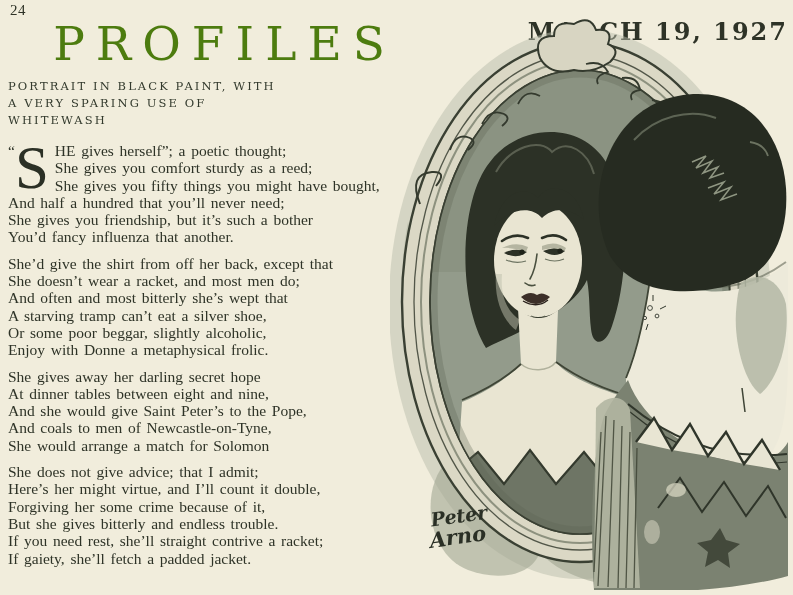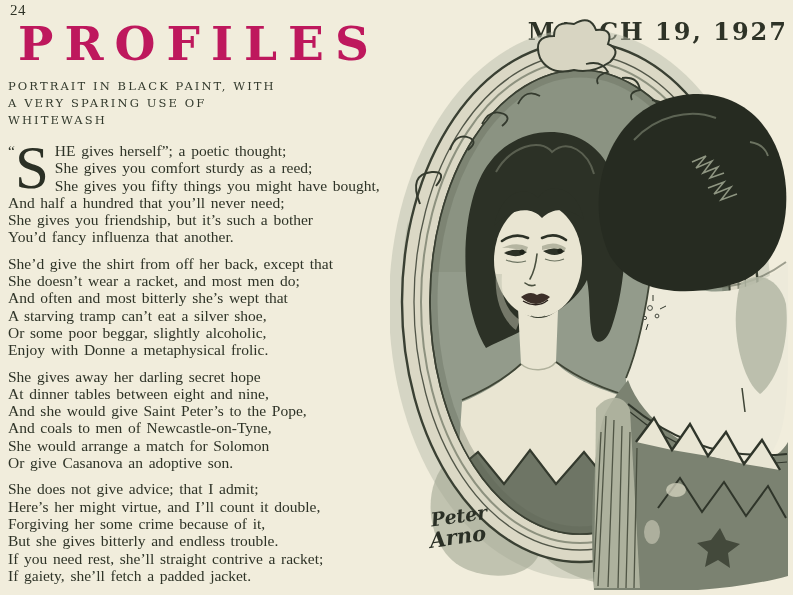--- a/index.html
+++ b/index.html
@@ -19,23 +19,24 @@
     position:absolute;right:5px;top:1px;
     font-family:"DejaVu Serif",serif;
     font-weight:bold;font-size:24px;letter-spacing:2px;
     white-space:nowrap;
     margin-top:16px;
   }
   .left-col{position:absolute;left:8px;top:0;width:388px;}
   .title{
     margin:20px 0 0 10px;
     font-family:"DejaVu Serif",serif;
-    font-weight:700;font-size:47px;line-height:48px;
+    font-weight:400;font-size:47px;line-height:48px;
     letter-spacing:.235em;white-space:nowrap;
-    color:#be185d;
+    color:#4d7c0f;
+    text-align:right;
   }
   .subtitle{
     margin-top:10px;width:366px;text-align:left;
     font-family:"DejaVu Serif",serif;
     font-size:11.5px;line-height:17px;letter-spacing:2.1px;
     color:#333a2d;
   }
   .poem{margin-top:13px;font-size:15.5px;line-height:17.3px;word-spacing:1.8px;}
   .stanza{margin:0 0 9px 0;}
   .pline{display:block;white-space:nowrap;}
@@ -85,21 +86,20 @@
         <span class="pline">A starving tramp can’t eat a silver shoe,</span>
         <span class="pline">Or some poor beggar, slightly alcoholic,</span>
         <span class="pline">Enjoy with Donne a metaphysical frolic.</span>
       </p>
       <p class="stanza">
         <span class="pline">She gives away her darling secret hope</span>
         <span class="pline">At dinner tables between eight and nine,</span>
         <span class="pline">And she would give Saint Peter’s to the Pope,</span>
         <span class="pline">And coals to men of Newcastle-on-Tyne,</span>
         <span class="pline">She would arrange a match for Solomon</span>
-        <span class="pline">Or give Casanova an adoptive son.</span>
       </p>
       <p class="stanza">
         <span class="pline">She does not give advice; that I admit;</span>
         <span class="pline">Here’s her might virtue, and I’ll count it double,</span>
         <span class="pline">Forgiving her some crime because of it,</span>
         <span class="pline">But she gives bitterly and endless trouble.</span>
         <span class="pline">If you need rest, she’ll straight contrive a racket;</span>
         <span class="pline">If gaiety, she’ll fetch a padded jacket.</span>
       </p>
     </div>

